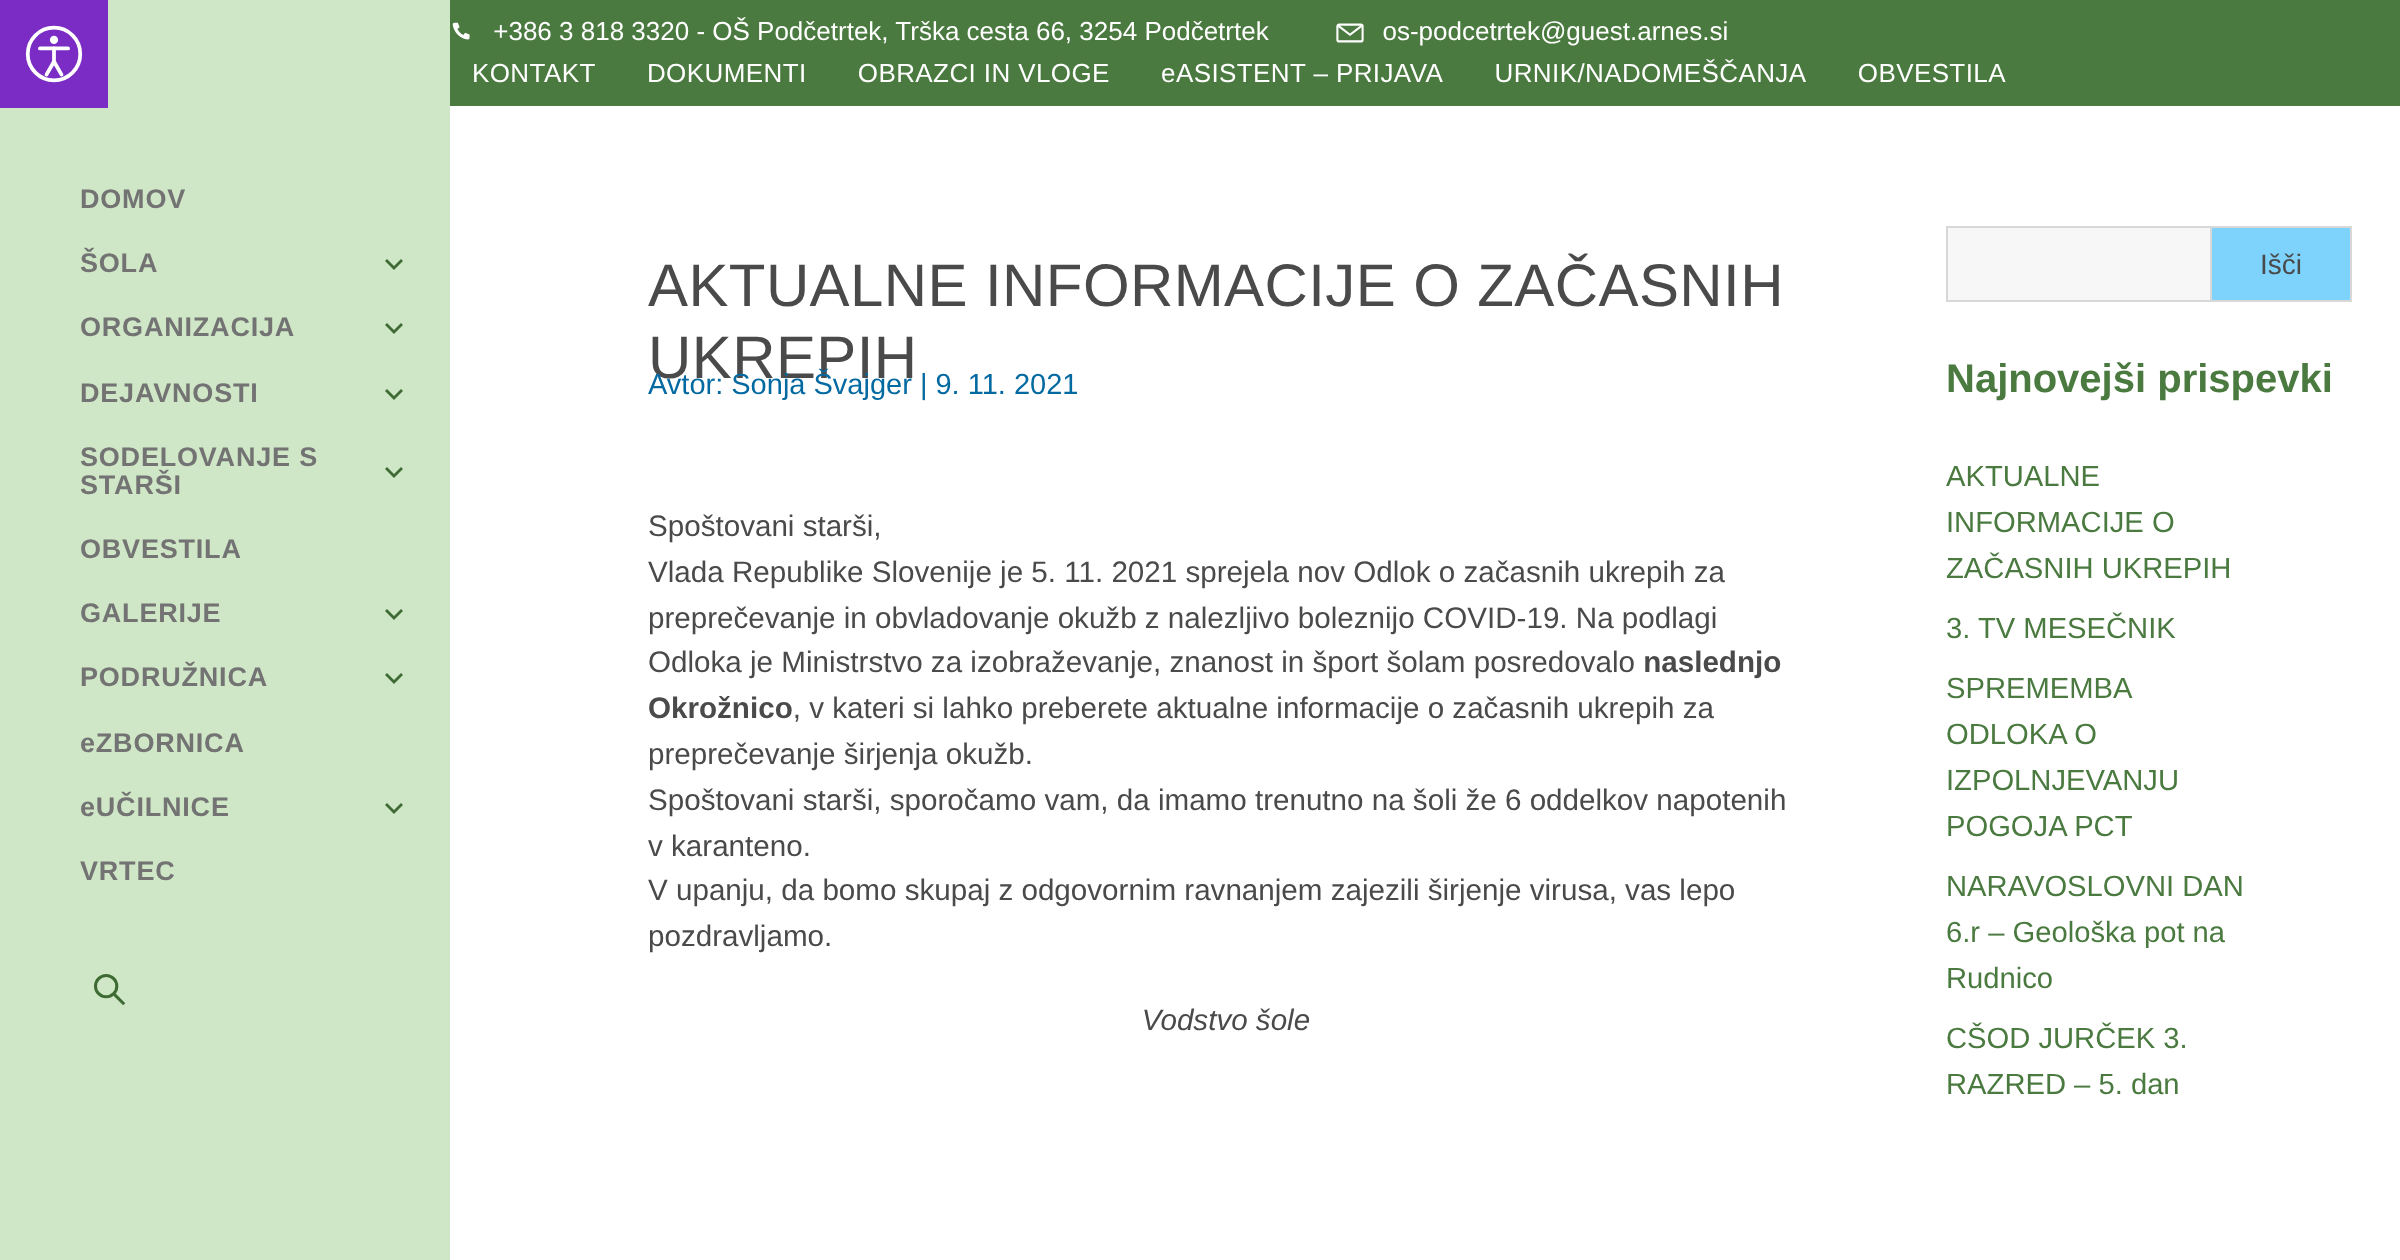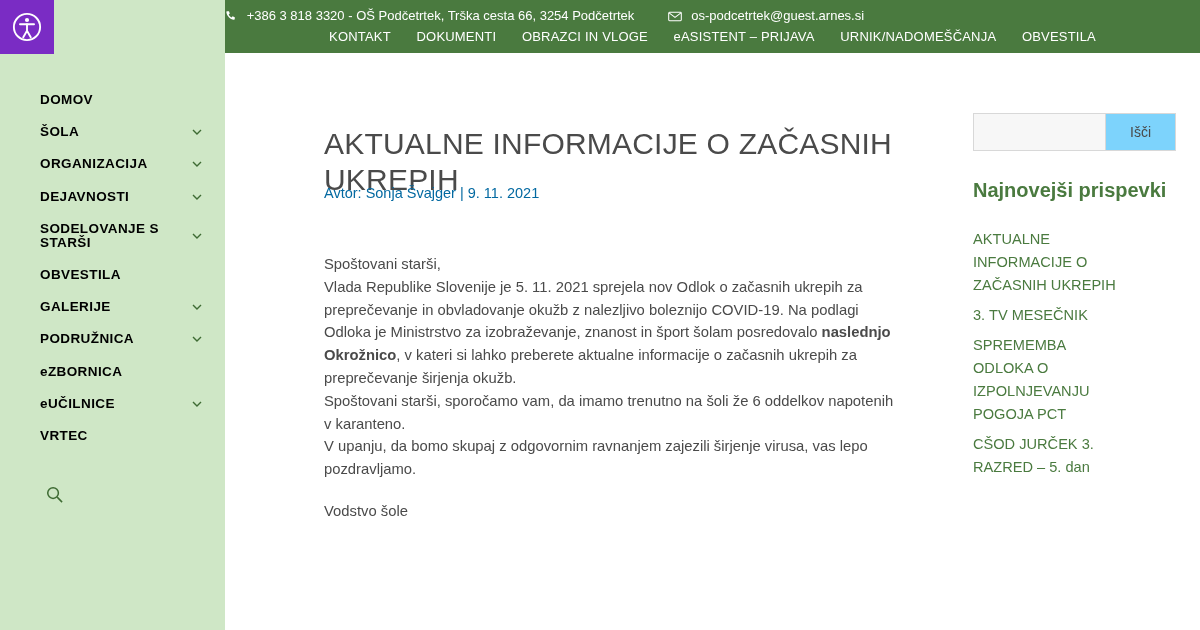--- a/index.html
+++ b/index.html
@@ -38,21 +38,21 @@
   .sidebar-menu {
     position: absolute;
     top: 84px; left: 0; right: 0;
   }
   .menu-item {
     position: relative;
     padding: 9px 28px 9px 40px;
     font-size: 13.5px;
     font-weight: bold;
     letter-spacing: 0.4px;
-    color: #000000;
+    color: #737373;
     line-height: 1.05;
     cursor: pointer;
   }
   .menu-item .label { display: block; max-width: 150px; }
   .chev {
     position: absolute;
     right: 22px; top: 50%;
     transform: translateY(-50%);
     width: 12px; height: 12px;
     color: #3e6b33;
@@ -87,21 +87,21 @@
   .topbar-info .mail-icon {
     display: inline-block;
     vertical-align: -2px;
     margin-right: 6px;
     color: #ffffff;
   }
   .topbar-info .sep { display:inline-block; width: 26px; }
   .topnav {
     position: absolute;
     left: 0; right: 0; top: 29px;
-    text-align: center;
+    text-align: left;
     font-size: 13px;
     white-space: nowrap;
   }
   .topnav .nav-link {
     display: inline-block;
     padding: 0 11px;
     color: #ffffff;
     text-decoration: none;
     letter-spacing: 0.2px;
     cursor: pointer;
@@ -142,23 +142,24 @@
   .article-body p { margin: 0; }
   .article-body a {
     color: #4a4a4a;
     font-weight: bold;
     text-decoration: none;
   }
   .signature {
     position: absolute;
     left: 99px; top: 450px;
     width: 578px;
-    text-align: left;
+    text-align: center;
     font-size: 14.8px;
     color: #4a4a4a;
+    font-style: italic;
   }
 
   
   .rightbar {
     position: absolute;
     left: 942px; top: 53px;
     width: 258px; height: 577px;
     background: #ffffff;
   }
   .search-row {
@@ -363,17 +364,18 @@
       <input class="search-input" type="text" value="" placeholder="" style="">
       <button class="search-submit">Išči</button>
     </div>
 
     <div class="widget-title">Najnovejši prispevki</div>
 
     <div class="posts-list">
       <a class="post-link">AKTUALNE INFORMACIJE O ZAČASNIH UKREPIH</a>
       <a class="post-link">3. TV MESEČNIK</a>
       <a class="post-link">SPREMEMBA ODLOKA O IZPOLNJEVANJU POGOJA PCT</a>
+      <a class="post-link">NARAVOSLOVNI DAN 6.r – Geološka pot na Rudnico</a>
       <a class="post-link">CŠOD JURČEK 3. RAZRED – 5. dan</a>
     </div>
   </div>
 
 </div>
 
 </body></html>

